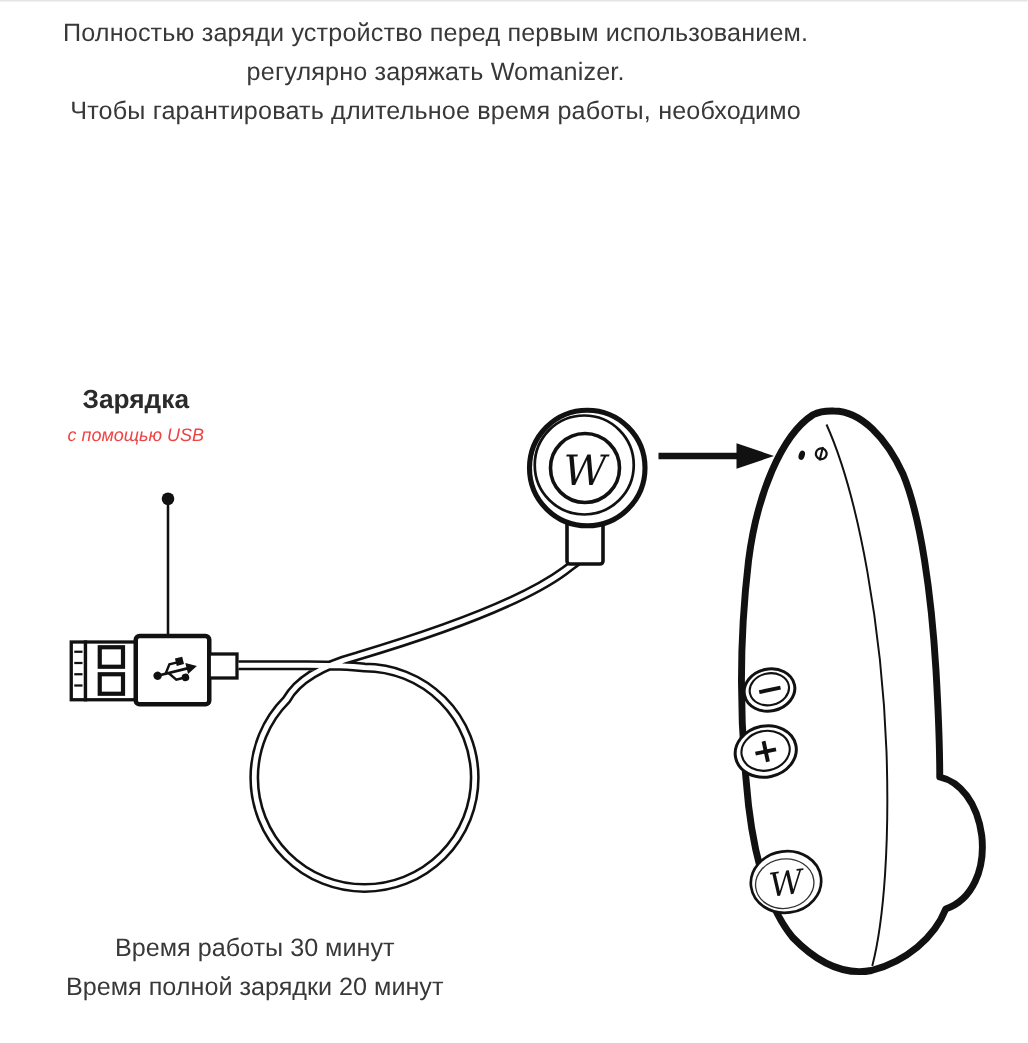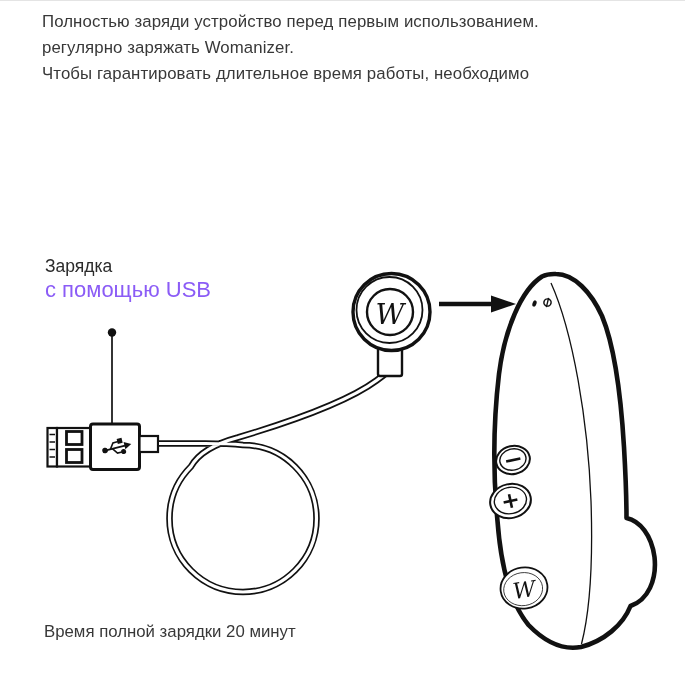--- a/index.html
+++ b/index.html
@@ -4,33 +4,33 @@
 <style>
   html, body { margin: 0; padding: 0; }
   body {
     width: 685px; height: 695px;
     background: #ffffff;
     font-family: "Liberation Sans", "DejaVu Sans", sans-serif;
     position: relative;
     overflow: hidden;
     border-top: 1px solid #e4e4e4;
   }
-  .page { position: absolute; inset: 0; }
+  .page { position: absolute; inset: 0; text-align: center; }
   .intro {
     position: absolute; left: 42px; top: 8px;
     font-size: 16.8px; line-height: 26px;
     color: #383838; letter-spacing: 0.1px;
     white-space: nowrap;
   }
   .charge-head { position: absolute; left: 45px; top: 254px; }
   .charge-head .title {
-    font-size: 17.5px; font-weight: normal; color: #2b2b2b; line-height: 22px;
+    font-size: 17.5px; font-weight: bold; color: #2b2b2b; line-height: 22px;
   }
   .charge-head .subtitle {
-    font-size: 22px; color: #8b5cf6; line-height: 22px; margin-top: 2px;
+    font-size: 12px; color: #ef4444; line-height: 22px; margin-top: 2px; font-style: italic;
   }
   .specs {
     position: absolute; left: 44px; top: 618px;
     font-size: 16.8px; line-height: 26px; color: #383838;
     white-space: nowrap;
   }
   .illustration {
     position: absolute; left: 0; top: 0;
   }
   .logo-letter {
@@ -156,16 +156,17 @@
 
       <g transform="rotate(-8 524 587)">
         <ellipse cx="524" cy="587" rx="23.5" ry="20.5" fill="#fff" stroke="#111" stroke-width="1.8"></ellipse>
         <ellipse cx="523" cy="588" rx="19.5" ry="16.5" fill="none" stroke="#111" stroke-width="0.9" opacity="0.85"></ellipse>
         <text class="logo-letter" x="524" y="589" font-size="22" fill="#111" text-anchor="middle" dominant-baseline="central">W</text>
       </g>
     </g>
   </svg>
 
   <div class="specs">
+    <div>Время работы 30 минут</div>
     <div>Время полной зарядки 20 минут</div>
   </div>
 
 </div>
 
 </body></html>

